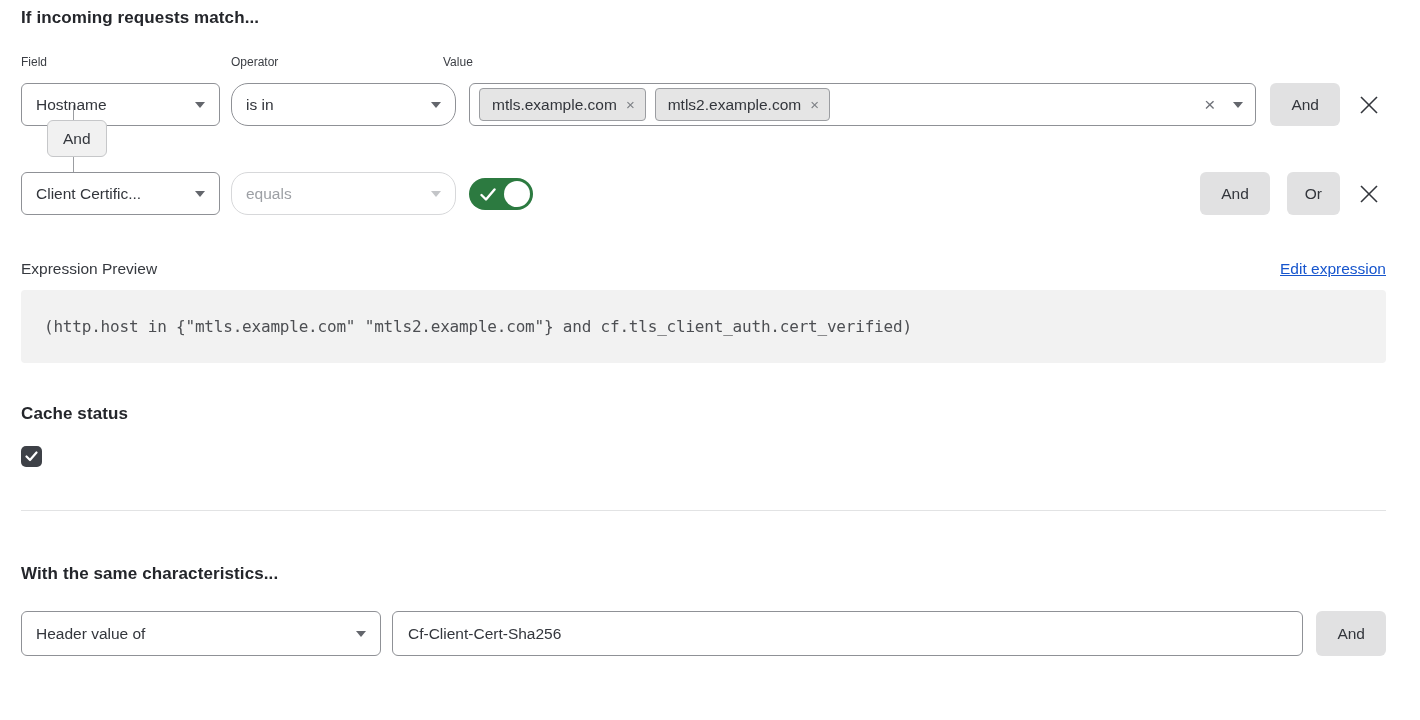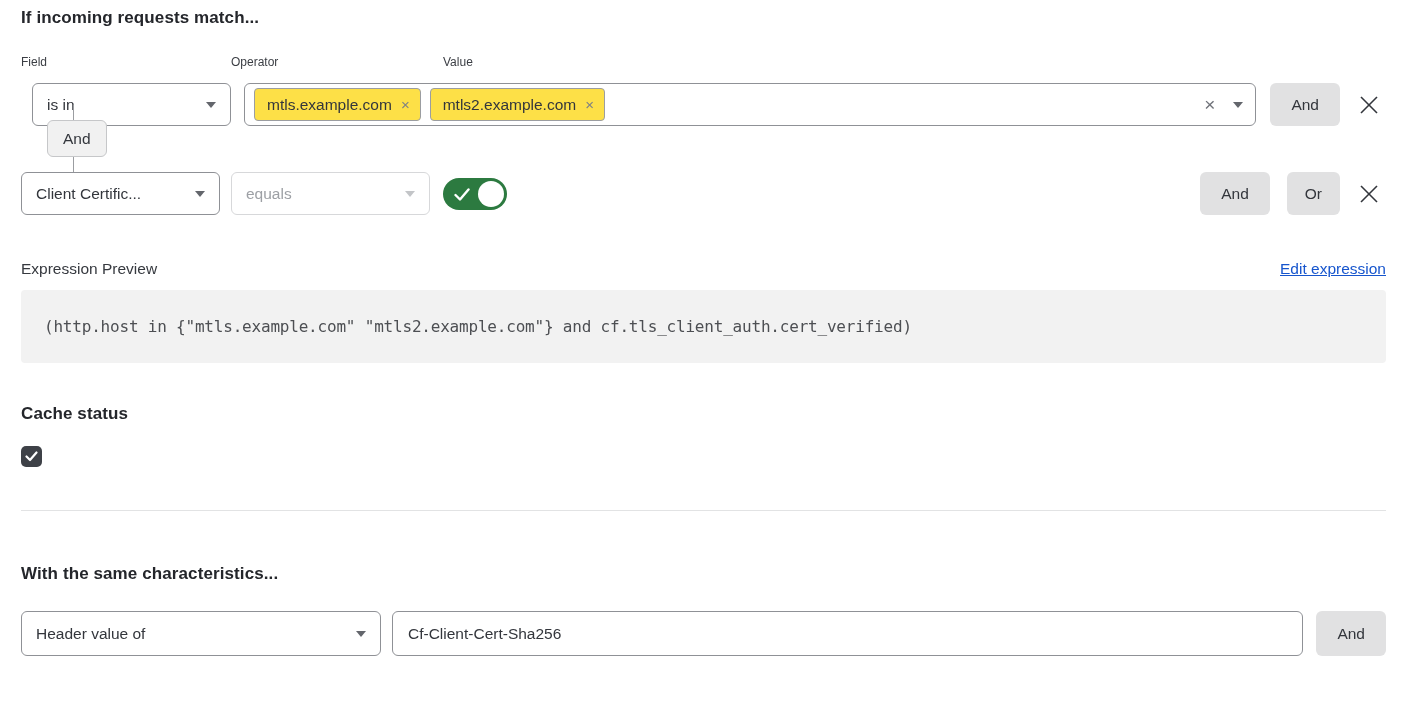--- a/index.html
+++ b/index.html
@@ -46,38 +46,38 @@
     border-left: 5px solid transparent;
     border-right: 5px solid transparent;
     border-top: 6px solid #63666c;
     display: inline-block;
     flex-shrink: 0;
   }
   .select.disabled { border-color: #d7d8da; color: #9da0a5; cursor: default; }
   .select.disabled .caret { border-top-color: #c3c5c8; }
 
   .w-field { width: 199px; }
-  .w-op { width: 199px; margin-left: 11px; }
+  .w-op { width: 225px; margin-left: 11px; border-radius: 17px; }
 
   
   .value-box {
     flex: 1;
     margin-left: 13px;
     border: 1px solid #8f9196;
     border-radius: 6px;
     display: flex;
     align-items: center;
     padding: 0 12px 0 9px;
     background: #fff;
   }
   .chip {
     display: flex;
     align-items: center;
     height: 33px;
-    background: #fde047;
+    background: #e5e5e5;
     border: 1px solid #9b9da1;
     border-radius: 4px;
     padding: 0 10px 0 12px;
     font-size: 15.5px;
     color: #33363c;
     margin-right: 9px;
   }
   .chip .chip-x {
     margin-left: 9px;
     font-size: 15px;
@@ -226,20 +226,24 @@
 
   <h2 class="section-title">If incoming requests match...</h2>
 
   <div class="labels-row">
     <div class="lab-field">Field</div>
     <div class="lab-operator">Operator</div>
     <div class="lab-value">Value</div>
   </div>
 
   <div class="cond-row">
+    <div class="select w-field">
+      <span>Hostname</span>
+      <span class="caret"></span>
+    </div>
     <div class="select w-op">
       <span>is in</span>
       <span class="caret"></span>
     </div>
     <div class="value-box">
       <div class="chip">
         <span>mtls.example.com</span>
         <span class="chip-x">×</span>
       </div>
       <div class="chip">

